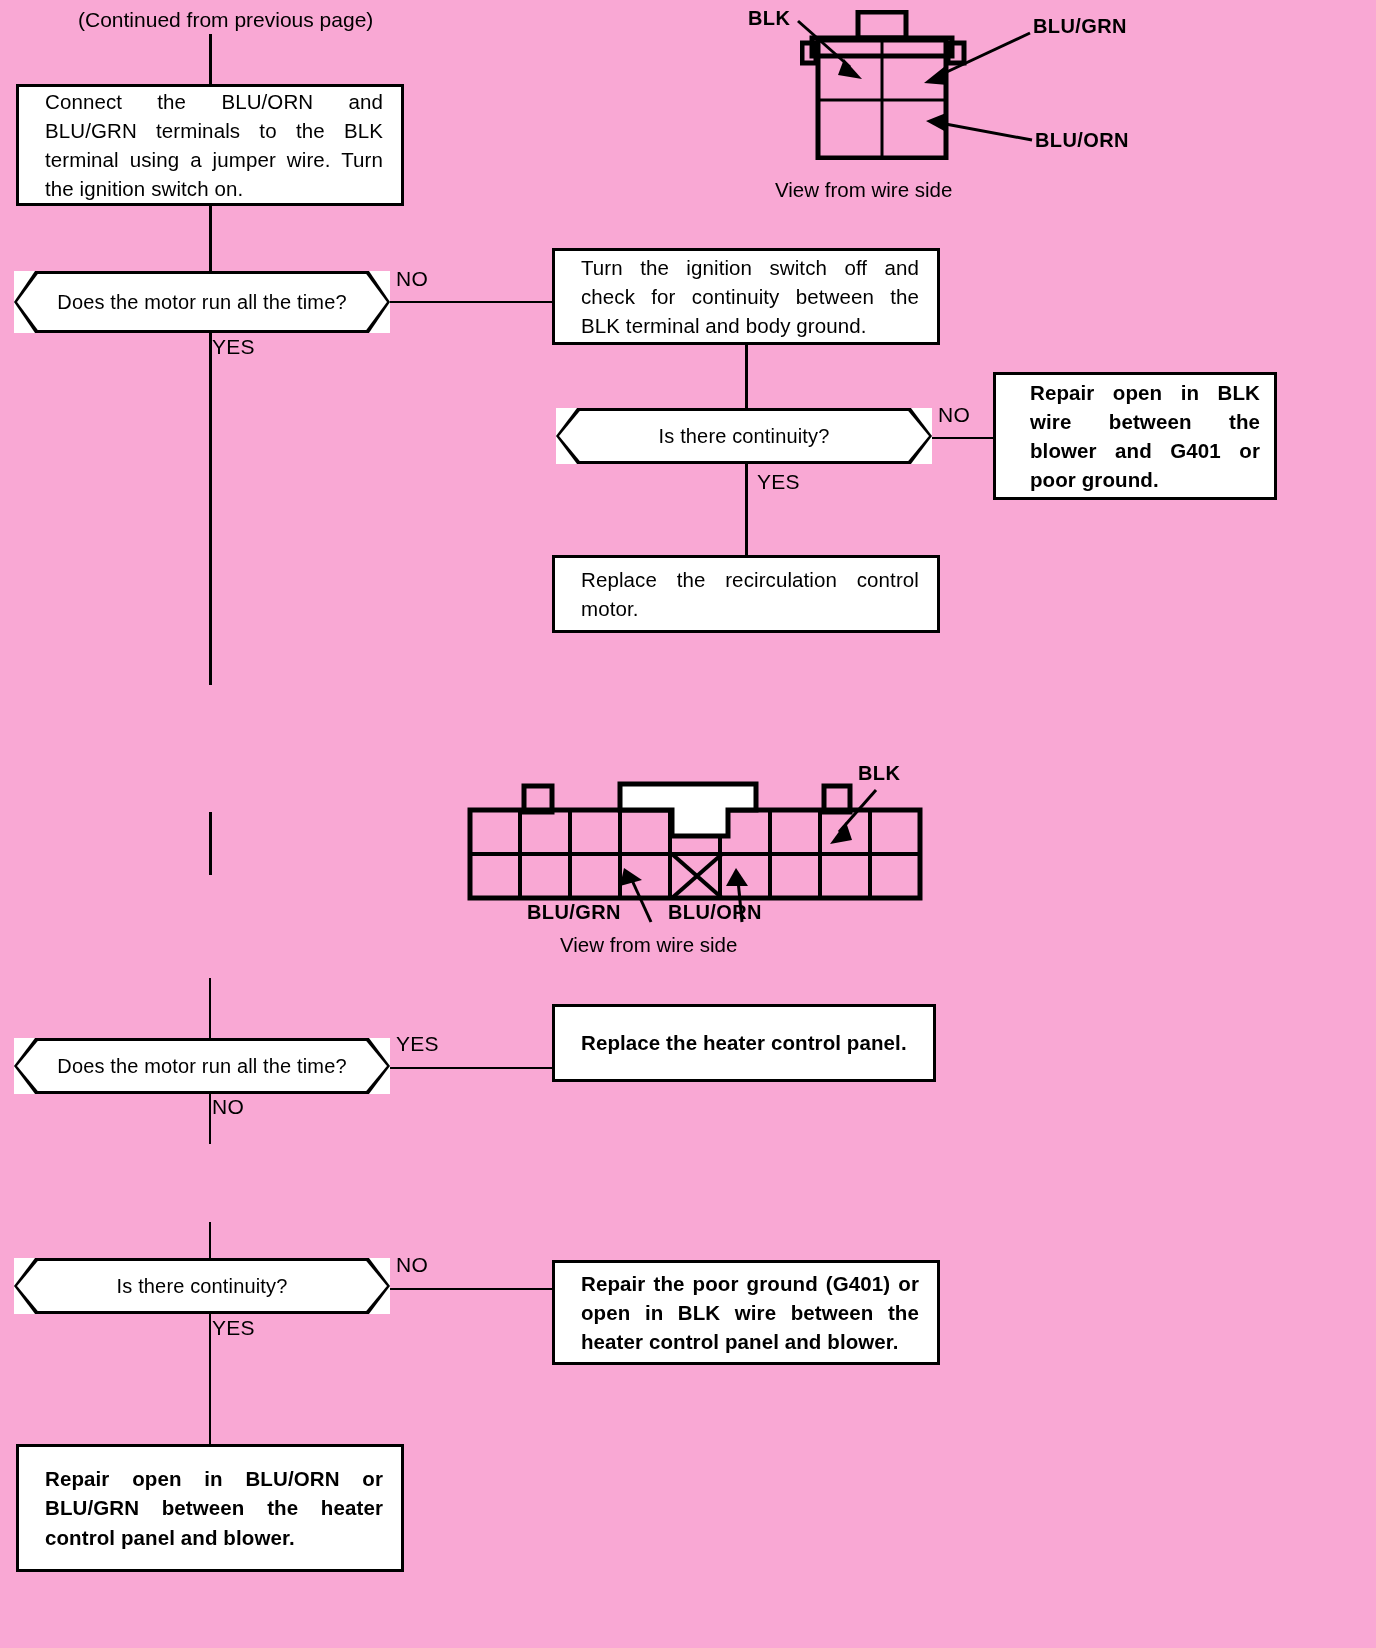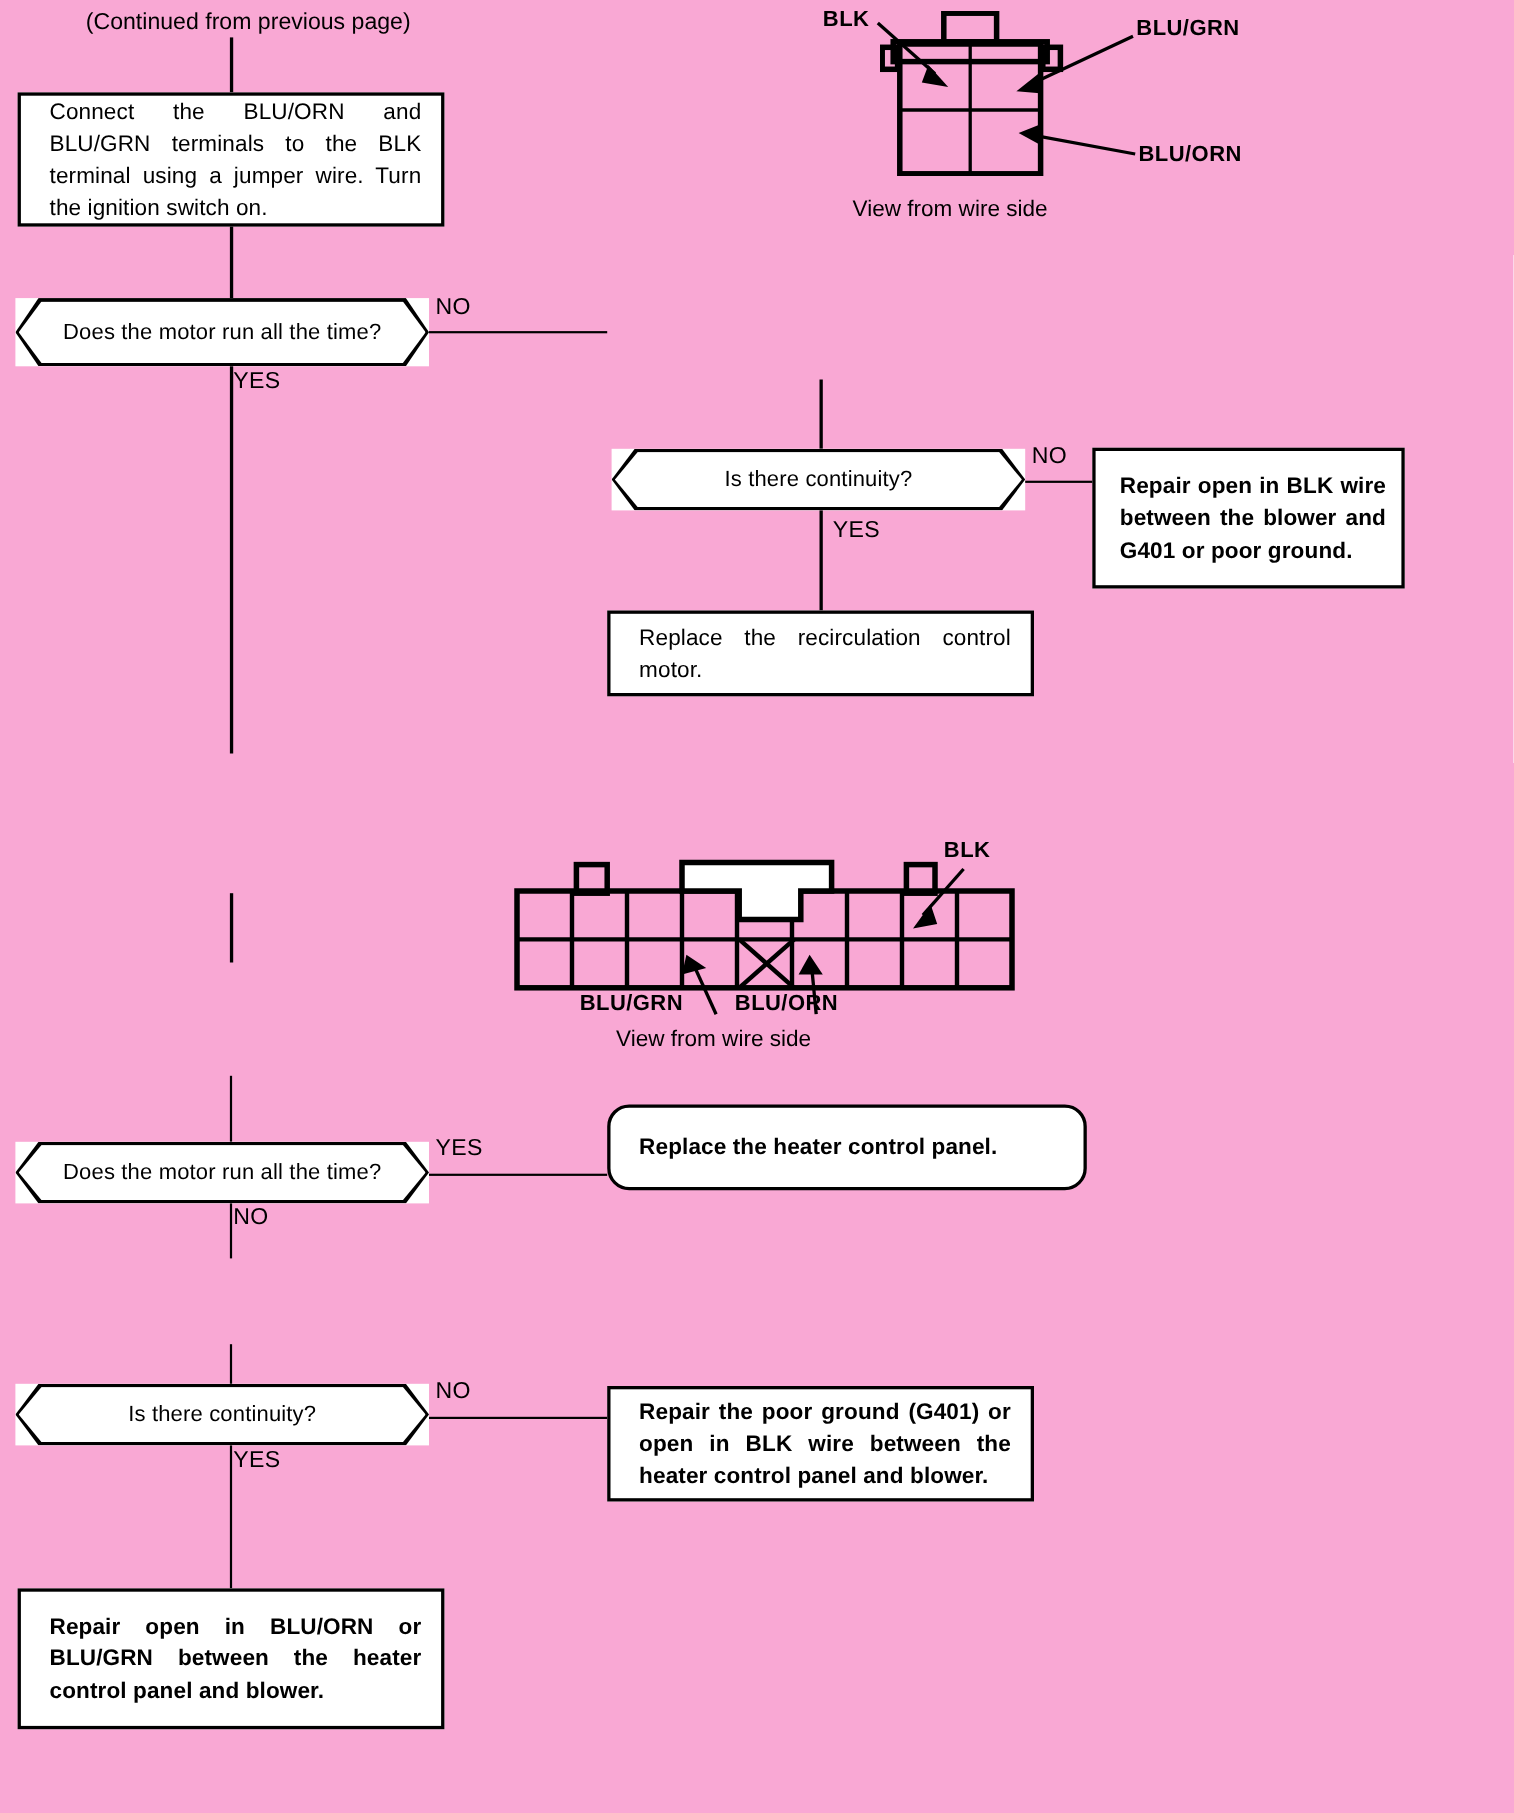--- a/index.html
+++ b/index.html
@@ -157,34 +157,37 @@
   <div class="hex" style="left:14px; top:271px; width:376px; height:62px;">
     <div class="hexshape"></div>
     <div class="hexinner"></div>
     <div class="hextxt">Does the motor run all the time?</div>
   </div>
   <div class="blabel" style="left:396px; top:267px;">NO</div>
   <div class="hline thin" style="left:390px; top:301px; width:162px;"></div>
   <div class="blabel" style="left:212px; top:335px;">YES</div>
   <div class="vline" style="left:209px; top:333px; height:352px;"></div>
 
+  <div class="pbox" style="left:552px; top:248px; width:388px; height:97px;">
+    <div class="txt">Turn the ignition switch off and check for continuity between the BLK terminal and body ground.</div>
+  </div>
 
   <div class="vline" style="left:745px; top:345px; height:63px;"></div>
 
   <div class="hex" style="left:556px; top:408px; width:376px; height:56px;">
     <div class="hexshape"></div>
     <div class="hexinner"></div>
     <div class="hextxt">Is there continuity?</div>
   </div>
   <div class="blabel" style="left:938px; top:403px;">NO</div>
   <div class="hline thin" style="left:932px; top:437px; width:62px;"></div>
   <div class="blabel" style="left:757px; top:470px;">YES</div>
   <div class="vline" style="left:745px; top:464px; height:91px;"></div>
 
-  <div class="pbox bold" style="left:993px; top:372px; width:284px; height:128px; padding-left:22px; padding-right:14px;margin-top:35px;">
+  <div class="pbox bold" style="left:993px; top:372px; width:284px; height:128px; padding-left:34px; padding-right:14px;">
     <div class="txt">Repair open in BLK wire between the blower and G401 or poor ground.</div>
   </div>
 
   <div class="pbox" style="left:552px; top:555px; width:388px; height:78px;">
     <div class="txt">Replace the recirculation control motor.</div>
   </div>
 
 
   <div class="vline" style="left:209px; top:812px; height:63px;"></div>
 
@@ -239,21 +242,21 @@
   <div class="hex" style="left:14px; top:1038px; width:376px; height:56px;">
     <div class="hexshape"></div>
     <div class="hexinner"></div>
     <div class="hextxt">Does the motor run all the time?</div>
   </div>
   <div class="blabel" style="left:396px; top:1032px;">YES</div>
   <div class="hline thin" style="left:390px; top:1067px; width:162px;"></div>
   <div class="blabel" style="left:212px; top:1095px;">NO</div>
   <div class="vline thin" style="left:209px; top:1094px; height:50px;"></div>
 
-  <div class="pbox bold" style="left:552px; top:1004px; width:436px; height:78px;border-radius:20px;">
+  <div class="pbox bold" style="left:552px; top:1004px; width:384px; height:78px;">
     <div class="txt">Replace the heater control panel.</div>
   </div>
 
 
   <div class="vline thin" style="left:209px; top:1222px; height:64px;"></div>
 
   <div class="hex" style="left:14px; top:1258px; width:376px; height:56px;">
     <div class="hexshape"></div>
     <div class="hexinner"></div>
     <div class="hextxt">Is there continuity?</div>

